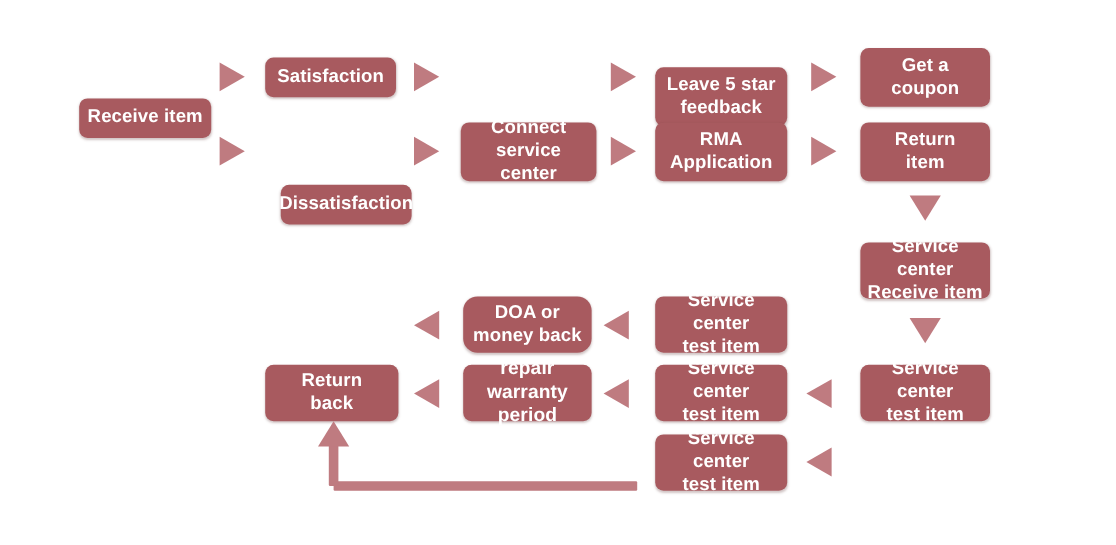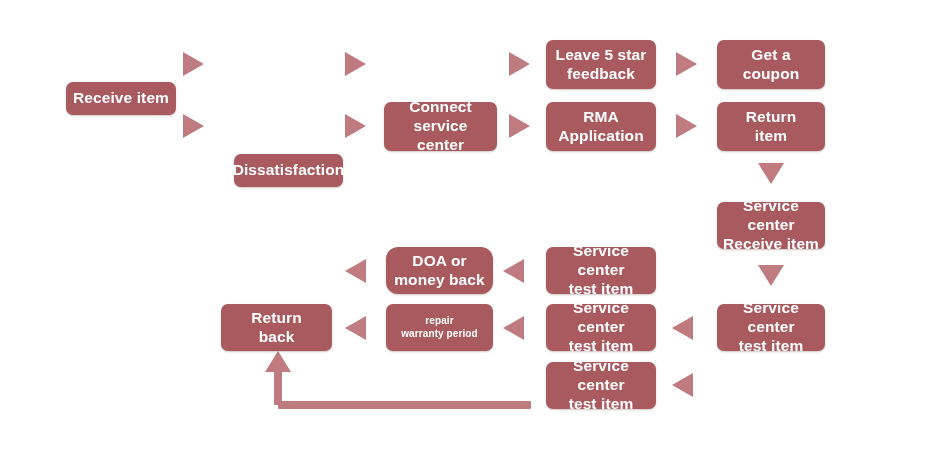--- a/index.html
+++ b/index.html
@@ -29,21 +29,21 @@
     text-align: center;
     font-size: 15.5px;
     font-weight: bold;
     line-height: 1.22;
     letter-spacing: 0.1px;
     padding: 2px 6px;
     box-shadow: 0 1px 2px rgba(90,45,48,0.28);
     -webkit-font-smoothing: antialiased;
   }
   .node.small {
-    font-size: 10px;
+    font-size: 16px;
   }
   .node .txt {
     display: block;
     white-space: pre-line;
   }
   
   .arrow {
     position: absolute;
     width: 0;
     height: 0;
@@ -86,28 +86,31 @@
   }
 </style>
 </head>
 <body>
 
 <div id="canvas">
 
 <div class="node" style="left: 66px; top: 82px; width: 110px; height: 33px;">
       <span class="txt">Receive item</span>
     </div>
+    <div class="node" style="left: 221px; top: 48px; width: 109px; height: 33px;">
+      <span class="txt">Satisfaction</span>
+    </div>
     <div class="node" style="left: 234px; top: 110px; width: 109px; height: 33px; margin-top: 44px;">
       <span class="txt">Dissatisfaction</span>
     </div>
     <div class="node" style="left: 384px; top: 102px; width: 113px; height: 49px;">
       <span class="txt">Connect
 service center</span>
     </div>
-    <div class="node" style="left: 546px; top: 40px; width: 110px; height: 49px;">
+    <div class="node" style="left: 546px; top: 56px; width: 110px; height: 49px;">
       <span class="txt">Leave 5 star
 feedback</span>
     </div>
     <div class="node" style="left: 717px; top: 40px; width: 108px; height: 49px;">
       <span class="txt">Get a
 coupon</span>
     </div>
     <div class="node" style="left: 546px; top: 102px; width: 110px; height: 49px;">
       <span class="txt">RMA
 Application</span>

